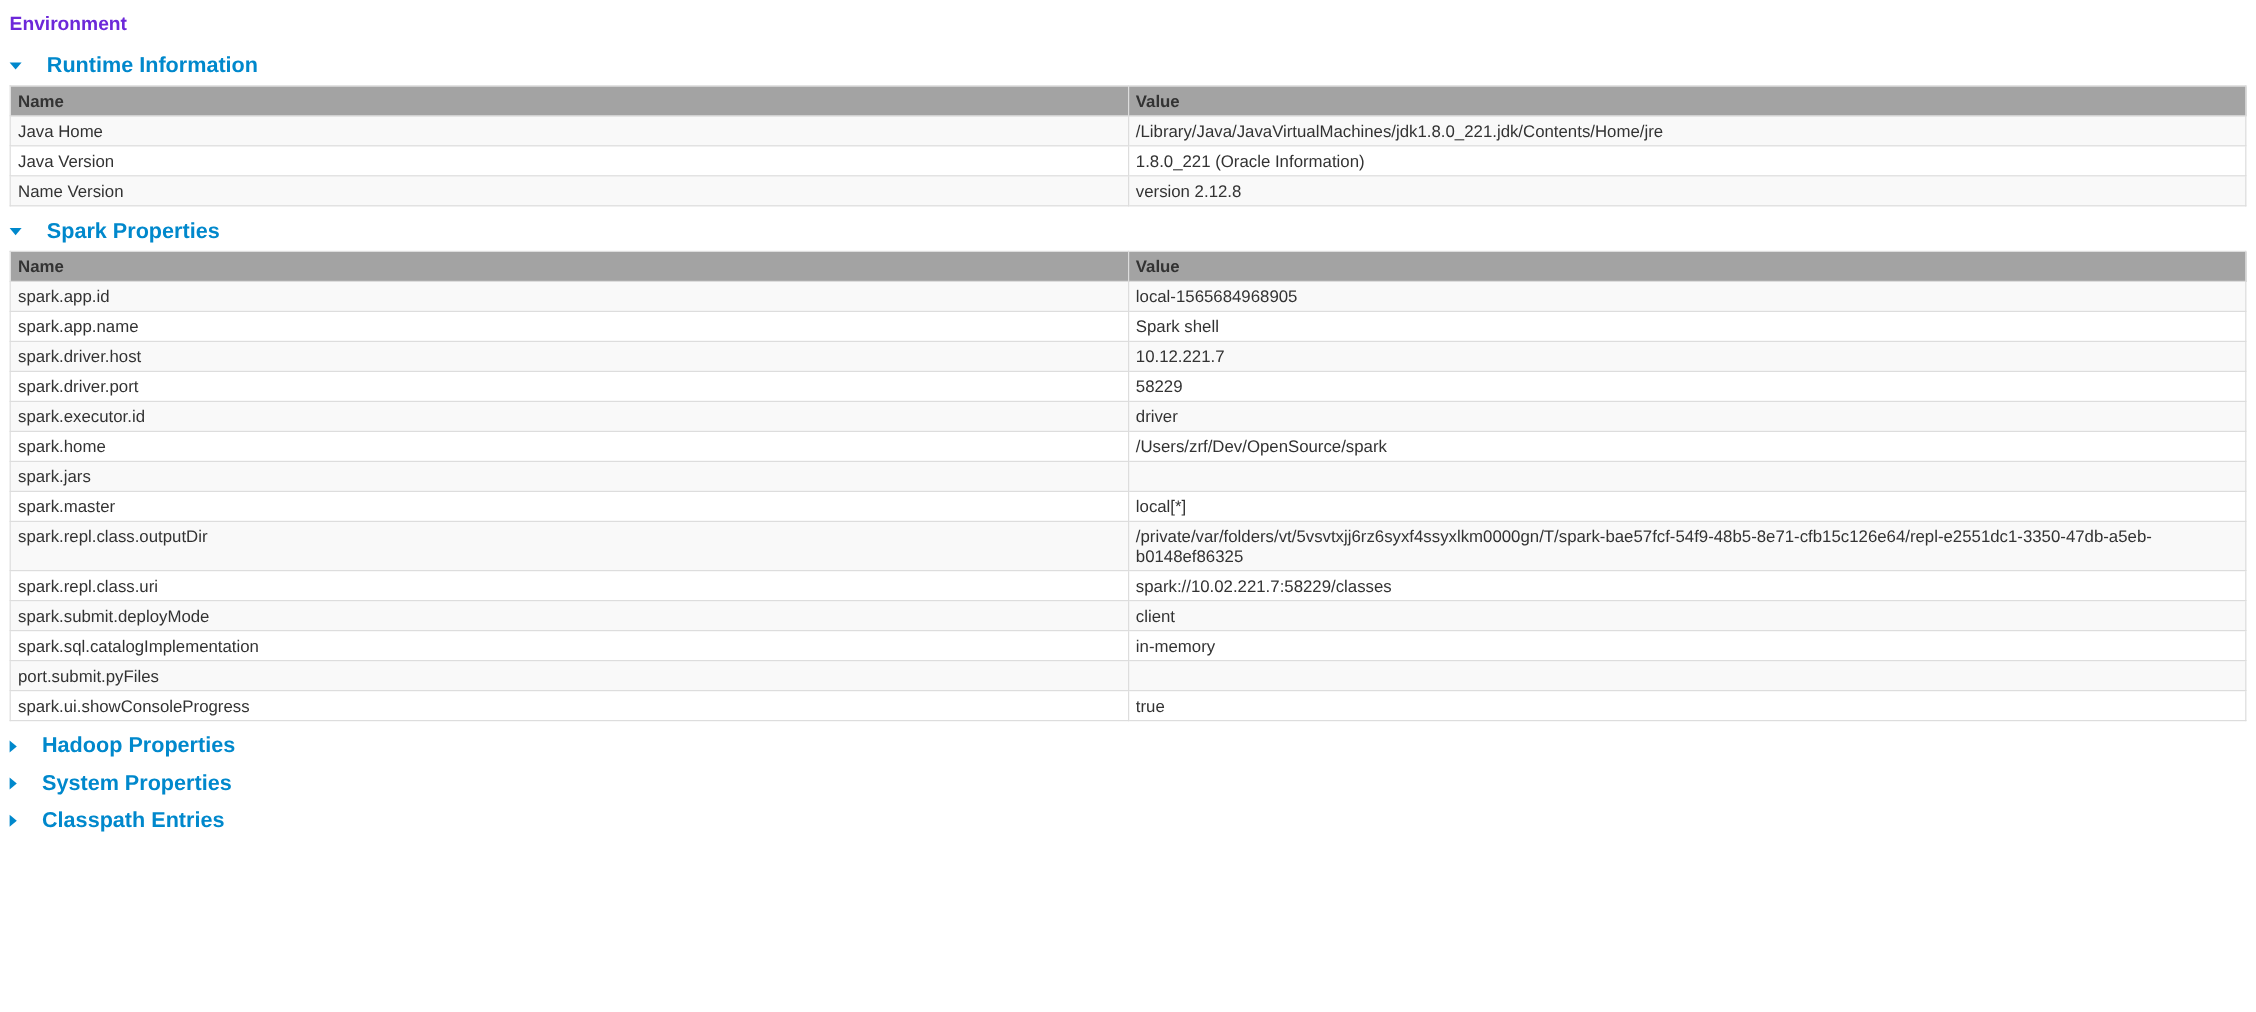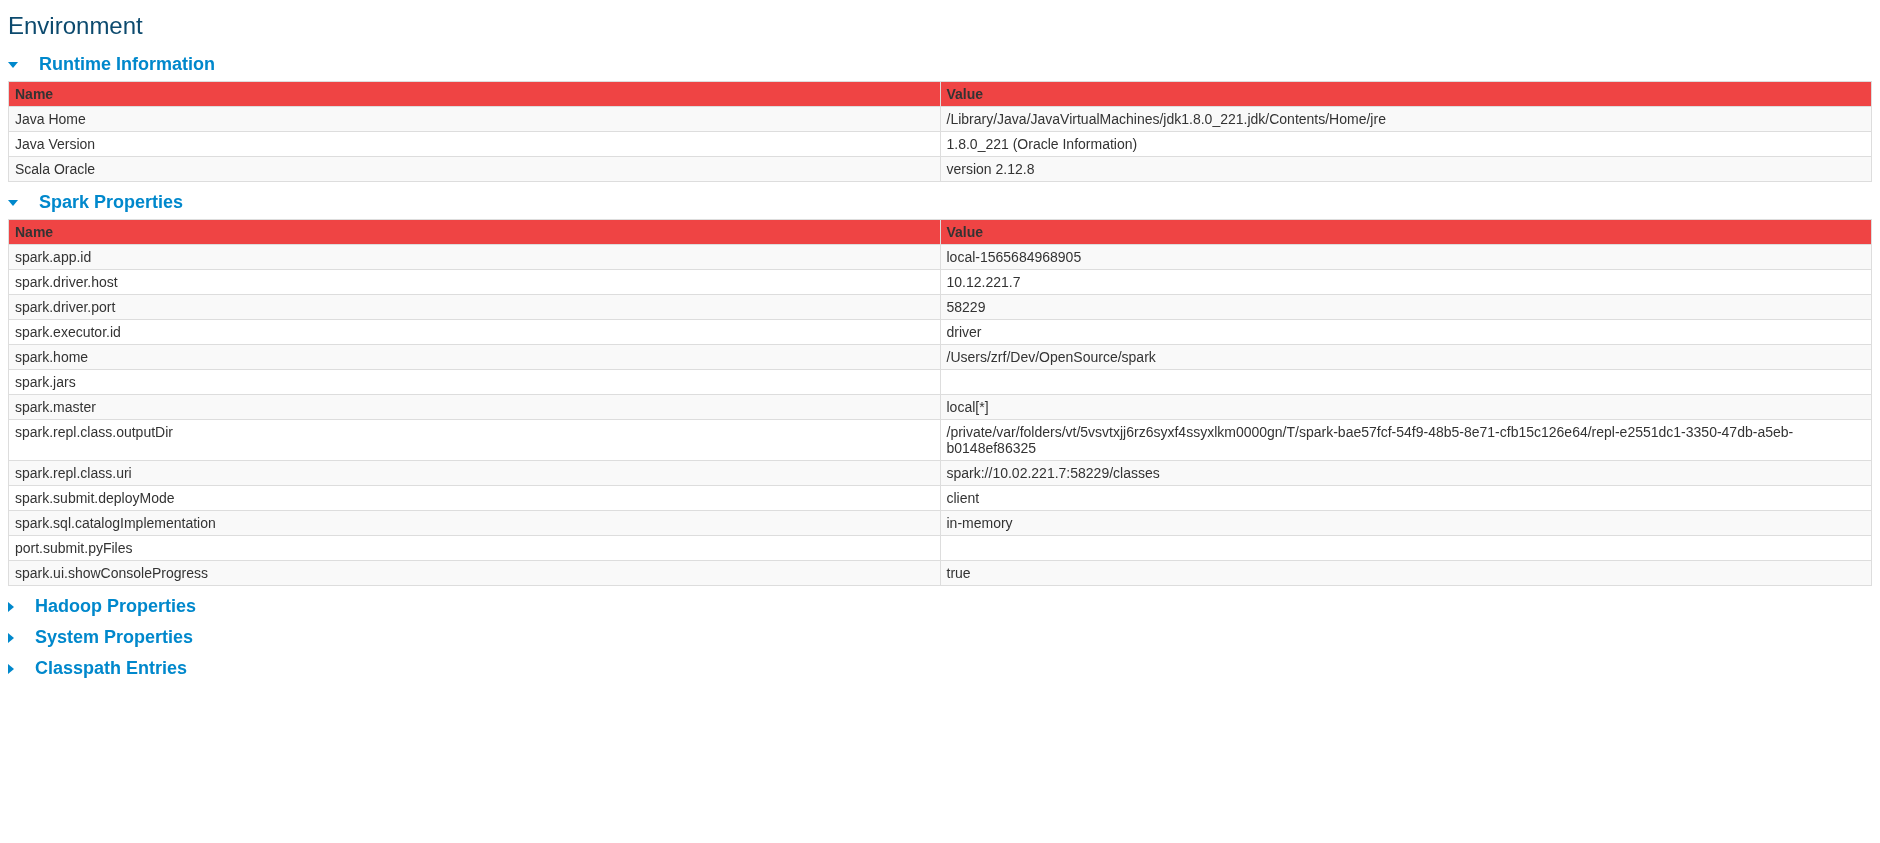--- a/index.html
+++ b/index.html
@@ -5,24 +5,24 @@
   * { box-sizing: border-box; }
   body {
     margin: 0;
     padding: 8px;
     font-family: "Helvetica Neue", Helvetica, Arial, sans-serif;
     font-size: 14px;
     color: #333;
     background: #fff;
   }
   h3.page-title {
-    font-size: 24px;
-    font-weight: 400;
+    font-size: 16px;
+    font-weight: 700;
     margin: 4px 0 14px 0;
-    color: #0c4a6e;
+    color: #6d28d9;
   }
   .section-header {
     font-size: 18px;
     font-weight: 700;
     color: #0088cc;
     margin: 10px 0 6px 0;
     cursor: pointer;
     display: flex;
     align-items: center;
     gap: 15px;
@@ -50,21 +50,21 @@
     font-size: 14px;
   }
   table.data-table th,
   table.data-table td {
     border: 1px solid #ddd;
     padding: 4px 6px;
     text-align: left;
     vertical-align: top;
   }
   table.data-table th {
-    background: #ef4444;
+    background: #a3a3a3;
     font-weight: 700;
   }
   table.data-table tbody tr:nth-child(odd) td {
     background: #f9f9f9;
   }
   table.data-table tbody tr:nth-child(even) td {
     background: #fff;
   }
   .col-name { width: 50%; }
   .col-value { width: 50%; }
@@ -88,41 +88,45 @@
   <tbody>
     <tr>
       <td>Java Home</td>
       <td>/Library/Java/JavaVirtualMachines/jdk1.8.0_221.jdk/Contents/Home/jre</td>
     </tr>
     <tr>
       <td>Java Version</td>
       <td>1.8.0_221 (Oracle Information)</td>
     </tr>
     <tr>
-      <td>Scala Oracle</td>
+      <td>Name Version</td>
       <td>version 2.12.8</td>
     </tr>
   </tbody>
 </table>
 
 <div class="section-header">
   <span class="arrow down"></span>
   <span>Spark Properties</span>
 </div>
 <table class="data-table">
   <thead>
     <tr>
       <th class="col-name">Name</th>
       <th class="col-value">Value</th>
     </tr>
   </thead>
   <tbody>
     <tr>
         <td>spark.app.id</td>
         <td>local-1565684968905</td>
+      </tr>
+    <tr>
+        <td>spark.app.name</td>
+        <td>Spark shell</td>
       </tr>
     <tr>
         <td>spark.driver.host</td>
         <td>10.12.221.7</td>
       </tr>
     <tr>
         <td>spark.driver.port</td>
         <td>58229</td>
       </tr>
     <tr>

